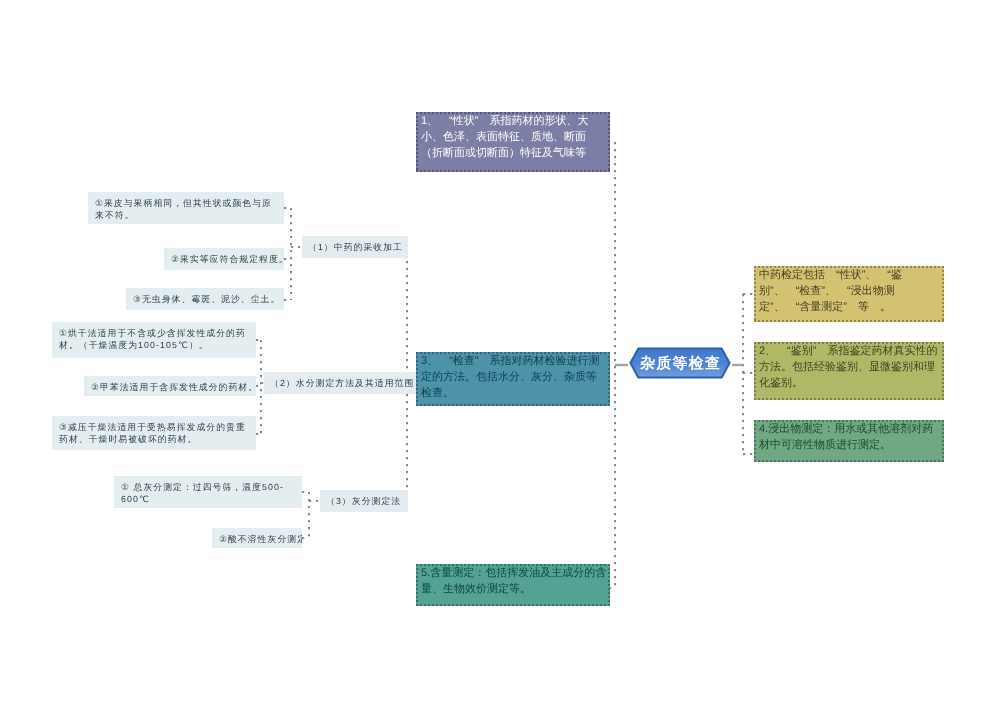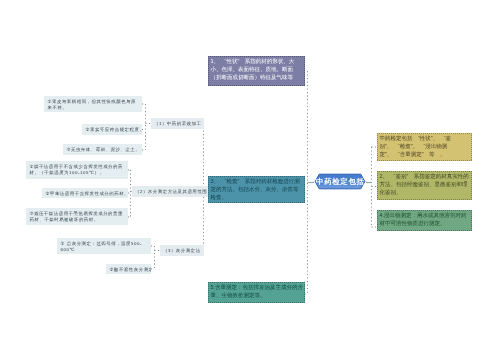--- a/index.html
+++ b/index.html
@@ -98,16 +98,16 @@
       <defs>
         <linearGradient id="cg" x1="0" y1="0" x2="0" y2="1">
           <stop offset="0" stop-color="#4279c9"></stop>
           <stop offset="0.5" stop-color="#4c82d2"></stop>
           <stop offset="1" stop-color="#6f9ede"></stop>
         </linearGradient>
       </defs>
       <path d="M2.2,11.5 L6.2,4.2 L47.8,4.2 L51.8,11.5 L47.8,18.8 L6.2,18.8 Z" fill="url(#cg)" stroke="#2b5fb4" stroke-width="1" stroke-linejoin="round"></path>
     </svg>
     <div style="position:absolute;left:0;top:0;width:54px;height:23px;display:flex;
-                align-items:center;justify-content:center;color:#fff;font-size:7.4px;font-weight:bold;letter-spacing:0.7px;text-indent:0.7px;">中药检定包括</div>
+                align-items:center;justify-content:center;color:#fff;font-size:7.4px;font-weight:bold;letter-spacing:0.7px;text-indent:0.7px;">杂质等检查</div>
   </div>
 
 </div>
 
 </body></html>

